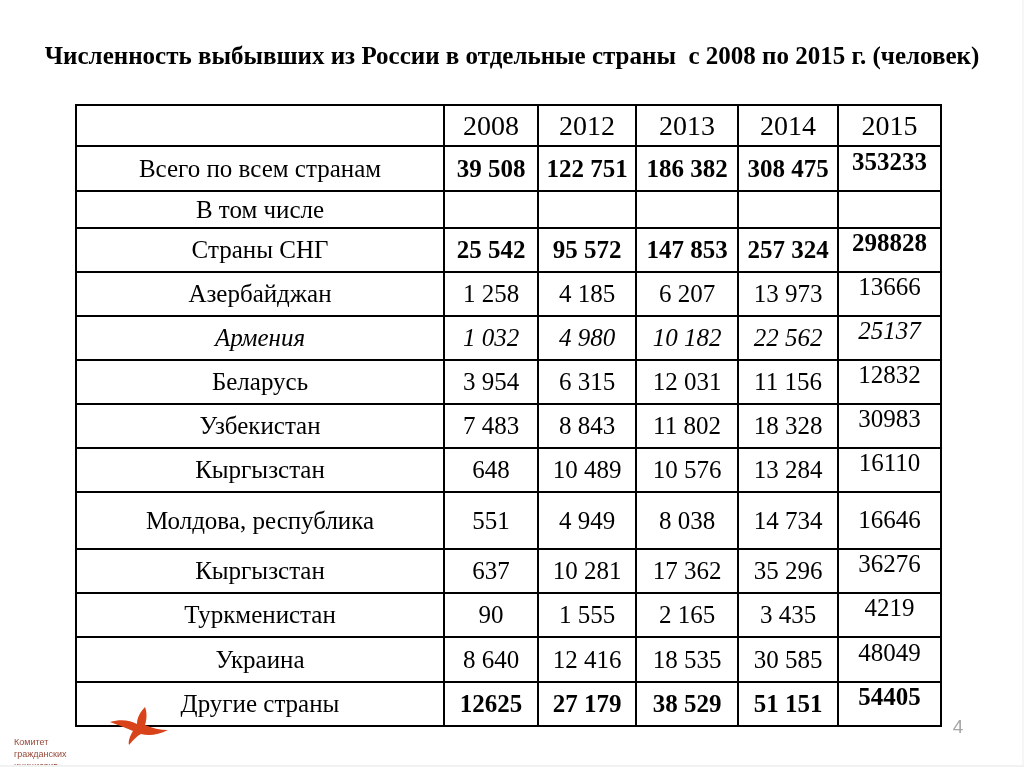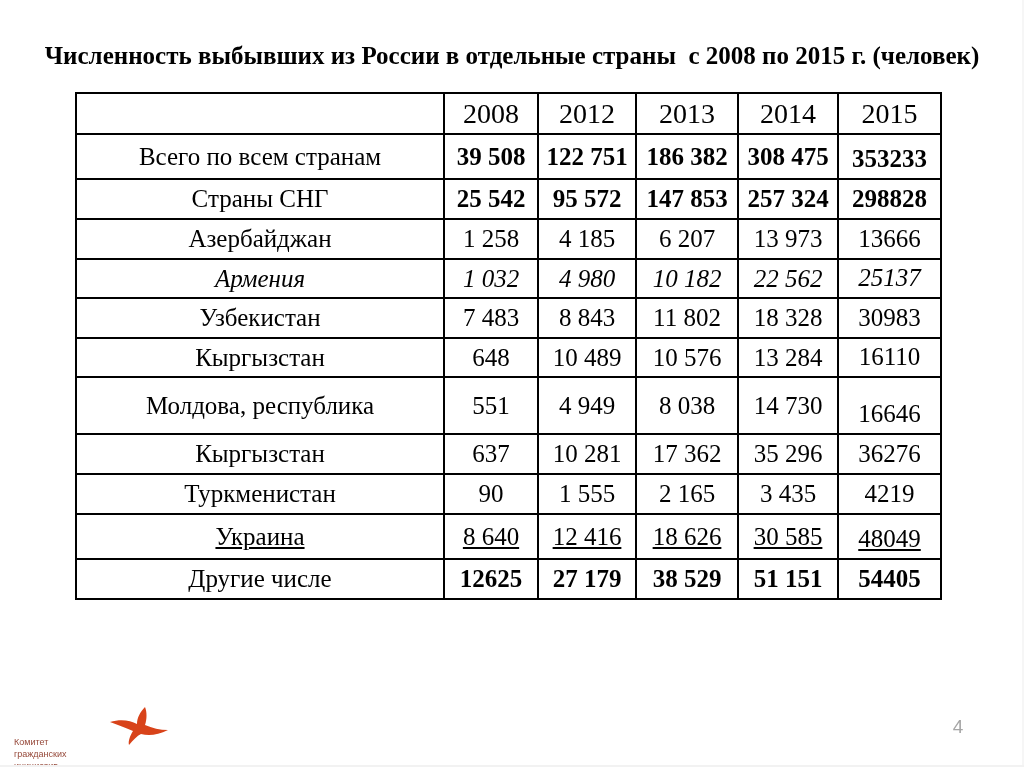--- a/index.html
+++ b/index.html
@@ -6,33 +6,33 @@
   .slide {
     position:relative; width:1024px; height:767px; background:#ffffff;
     overflow:hidden; font-family:"Liberation Serif", serif; color:#000;
   }
   .slide-title {
     position:absolute; top:42px; left:0; width:100%;
     text-align:center; font-weight:bold; font-size:25px;
     white-space:pre-wrap; color:#000;
   }
   table.data-table {
-    position:absolute; left:75px; top:92px; width:865px;
+    position:absolute; left:75px; top:104px; width:865px;
     border-collapse:collapse; table-layout:fixed;
   }
   table.data-table th, table.data-table td {
     border:2px solid #000; padding:0; overflow:hidden;
   }
   th.year-cell { font-size:28px; font-weight:normal; text-align:center; vertical-align:middle; }
   th.corner-cell { background:#fff; }
   td.label-cell { font-size:25px; text-align:center; padding-left:7px; vertical-align:middle; font-weight:normal; }
   td.label-cell.center { text-align:center; padding-left:0; }
   td.value-cell { font-size:25px; text-align:center; vertical-align:middle; }
   td.value-cell.bold { font-weight:bold; }
-  td.value-cell.last-col { vertical-align:bottom; padding-bottom:5px; }
+  td.value-cell.last-col { vertical-align:bottom; padding-bottom:14px; }
   .logo { position:absolute; left:14px; top:700px; width:170px; height:67px; }
   .logo svg { position:absolute; left:94px; top:7px; }
   .logo-text { position:absolute; left:0; top:36px; font-family:"Liberation Sans", sans-serif; font-size:9px; line-height:12px; }
   .page-number {
     position:absolute; left:942px; top:716px; width:32px; text-align:center;
     font-family:"Liberation Sans", sans-serif; font-size:19px; color:#a6a6a6;
   }
   .slide-edge-bottom { position:absolute; left:0; bottom:0; width:100%; height:2px; background:#f2f2f2; }
   .slide-edge-right { position:absolute; right:0; top:0; width:2px; height:100%; background:#f6f6f6; }
 </style>
@@ -64,20 +64,28 @@
       </thead>
     <tbody id="tbody">
         <tr style="height: 45px;">
           <td class="label-cell">Всего по всем странам</td>
           <td class="value-cell bold">39 508</td>
           <td class="value-cell bold">122 751</td>
           <td class="value-cell bold">186 382</td>
           <td class="value-cell bold">308 475</td>
           <td class="value-cell bold last-col">353233</td>
         </tr>
+        <tr style="height: 37px;">
+          <td class="label-cell center">В том числе</td>
+          <td class="value-cell"></td>
+          <td class="value-cell"></td>
+          <td class="value-cell"></td>
+          <td class="value-cell"></td>
+          <td class="value-cell last-col"></td>
+        </tr>
         <tr style="height: 40px;">
           <td class="label-cell">Страны СНГ</td>
           <td class="value-cell bold">25 542</td>
           <td class="value-cell bold">95 572</td>
           <td class="value-cell bold">147 853</td>
           <td class="value-cell bold">257 324</td>
           <td class="value-cell bold last-col">298828</td>
         </tr>
         <tr style="height: 40px;">
           <td class="label-cell">Азербайджан</td>
@@ -89,69 +97,77 @@
         </tr>
         <tr style="height: 39px; font-style: italic;">
           <td class="label-cell">Армения</td>
           <td class="value-cell">1 032</td>
           <td class="value-cell">4 980</td>
           <td class="value-cell">10 182</td>
           <td class="value-cell">22 562</td>
           <td class="value-cell last-col">25137</td>
         </tr>
         <tr style="height: 40px;">
+          <td class="label-cell">Беларусь</td>
+          <td class="value-cell">3 954</td>
+          <td class="value-cell">6 315</td>
+          <td class="value-cell">12 031</td>
+          <td class="value-cell">11 156</td>
+          <td class="value-cell last-col">12832</td>
+        </tr>
+        <tr style="height: 40px;">
           <td class="label-cell">Узбекистан</td>
           <td class="value-cell">7 483</td>
           <td class="value-cell">8 843</td>
           <td class="value-cell">11 802</td>
           <td class="value-cell">18 328</td>
           <td class="value-cell last-col">30983</td>
         </tr>
         <tr style="height: 39px;">
           <td class="label-cell">Кыргызстан</td>
           <td class="value-cell">648</td>
           <td class="value-cell">10 489</td>
           <td class="value-cell">10 576</td>
           <td class="value-cell">13 284</td>
           <td class="value-cell last-col">16110</td>
         </tr>
         <tr style="height: 57px;">
           <td class="label-cell">Молдова, республика</td>
           <td class="value-cell">551</td>
           <td class="value-cell">4 949</td>
           <td class="value-cell">8 038</td>
-          <td class="value-cell">14 730</td>
+          <td class="value-cell">14 734</td>
           <td class="value-cell last-col">16646</td>
         </tr>
         <tr style="height: 40px;">
           <td class="label-cell">Кыргызстан</td>
           <td class="value-cell">637</td>
           <td class="value-cell">10 281</td>
           <td class="value-cell">17 362</td>
           <td class="value-cell">35 296</td>
           <td class="value-cell last-col">36276</td>
         </tr>
         <tr style="height: 40px;">
           <td class="label-cell">Туркменистан</td>
           <td class="value-cell">90</td>
           <td class="value-cell">1 555</td>
           <td class="value-cell">2 165</td>
           <td class="value-cell">3 435</td>
           <td class="value-cell last-col">4219</td>
         </tr>
-        <tr style="height: 45px; text-decoration: underline;">
+        <tr style="height: 45px;">
           <td class="label-cell">Украина</td>
           <td class="value-cell">8 640</td>
           <td class="value-cell">12 416</td>
-          <td class="value-cell">18 626</td>
+          <td class="value-cell">18 535</td>
           <td class="value-cell">30 585</td>
           <td class="value-cell last-col">48049</td>
         </tr>
         <tr style="height: 40px;">
-          <td class="label-cell">Другие числе</td>
+          <td class="label-cell">Другие страны</td>
           <td class="value-cell bold">12625</td>
           <td class="value-cell bold">27 179</td>
           <td class="value-cell bold">38 529</td>
           <td class="value-cell bold">51 151</td>
           <td class="value-cell bold last-col">54405</td>
         </tr>
       </tbody>
   </table>
 
   <div class="logo">

